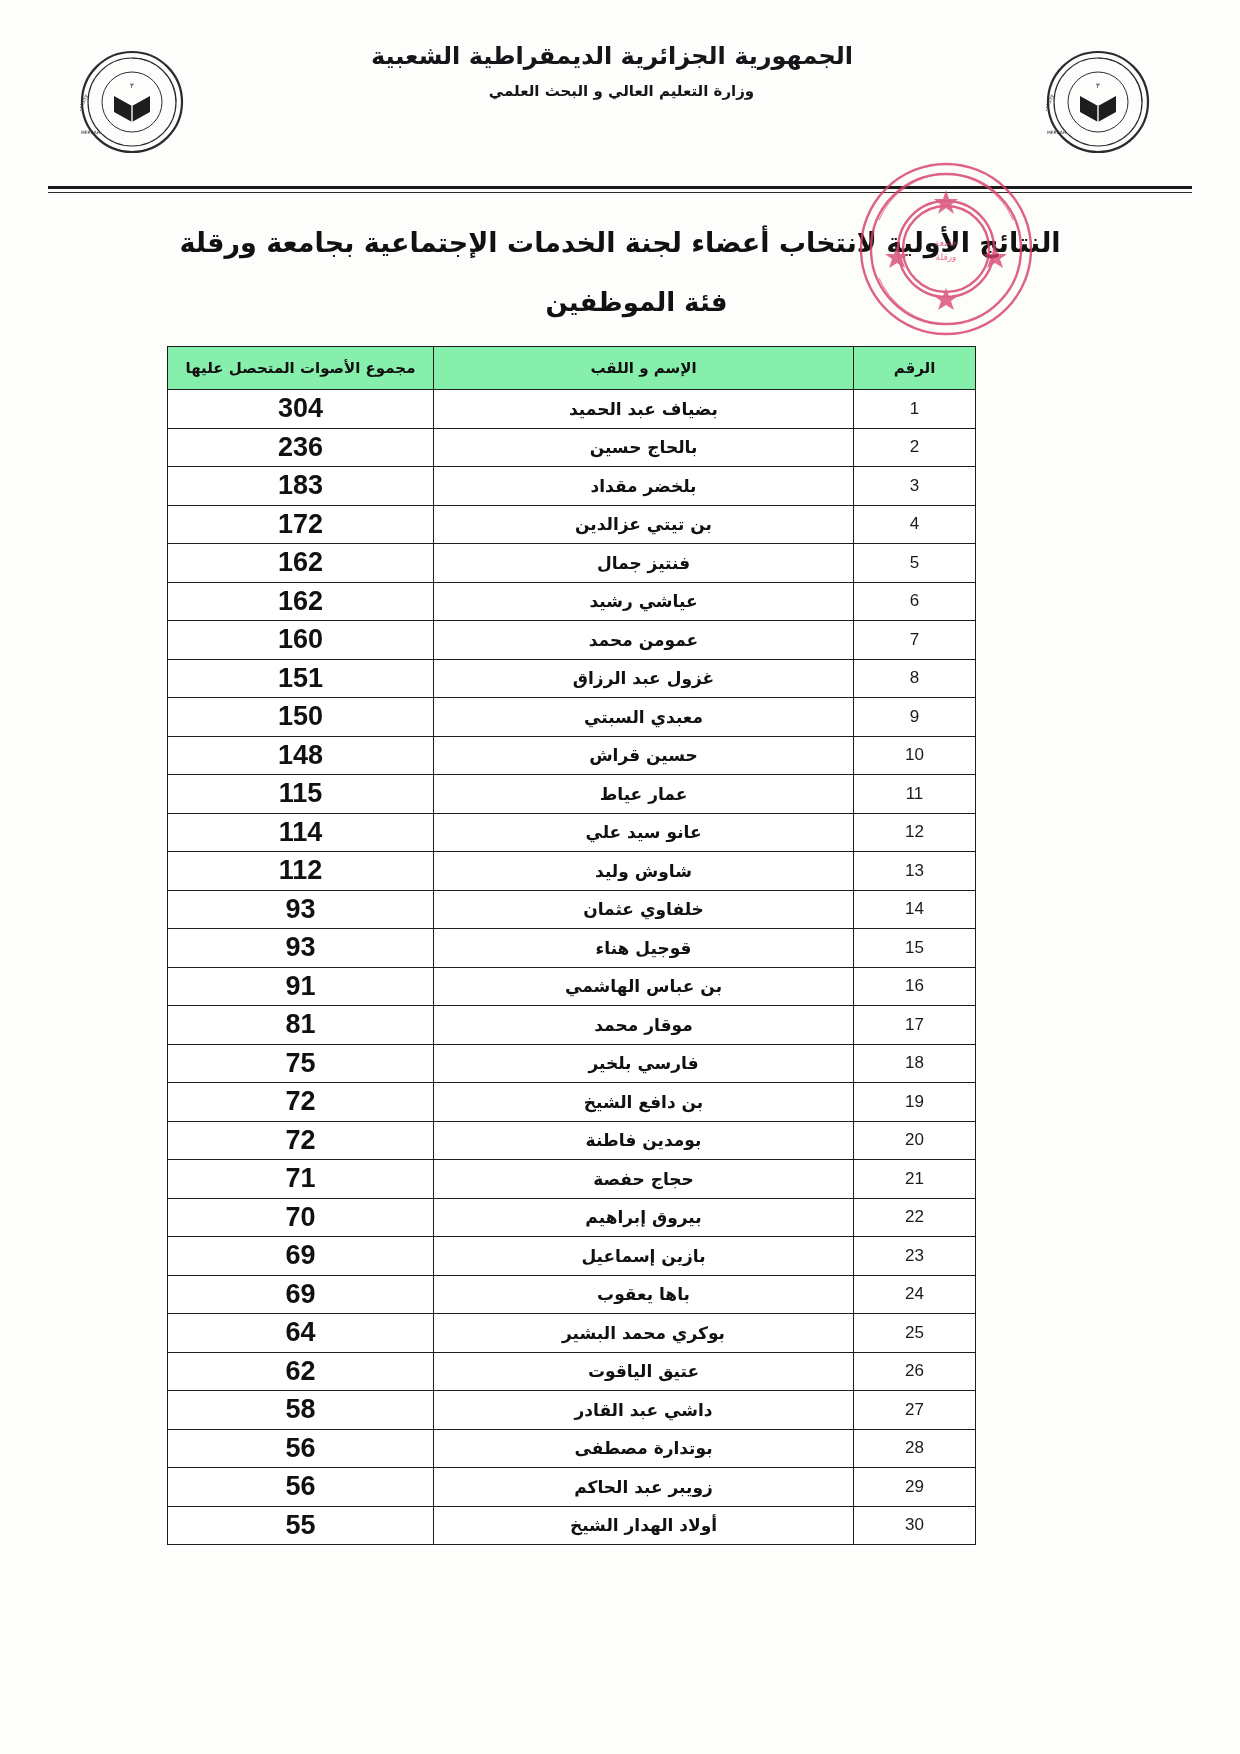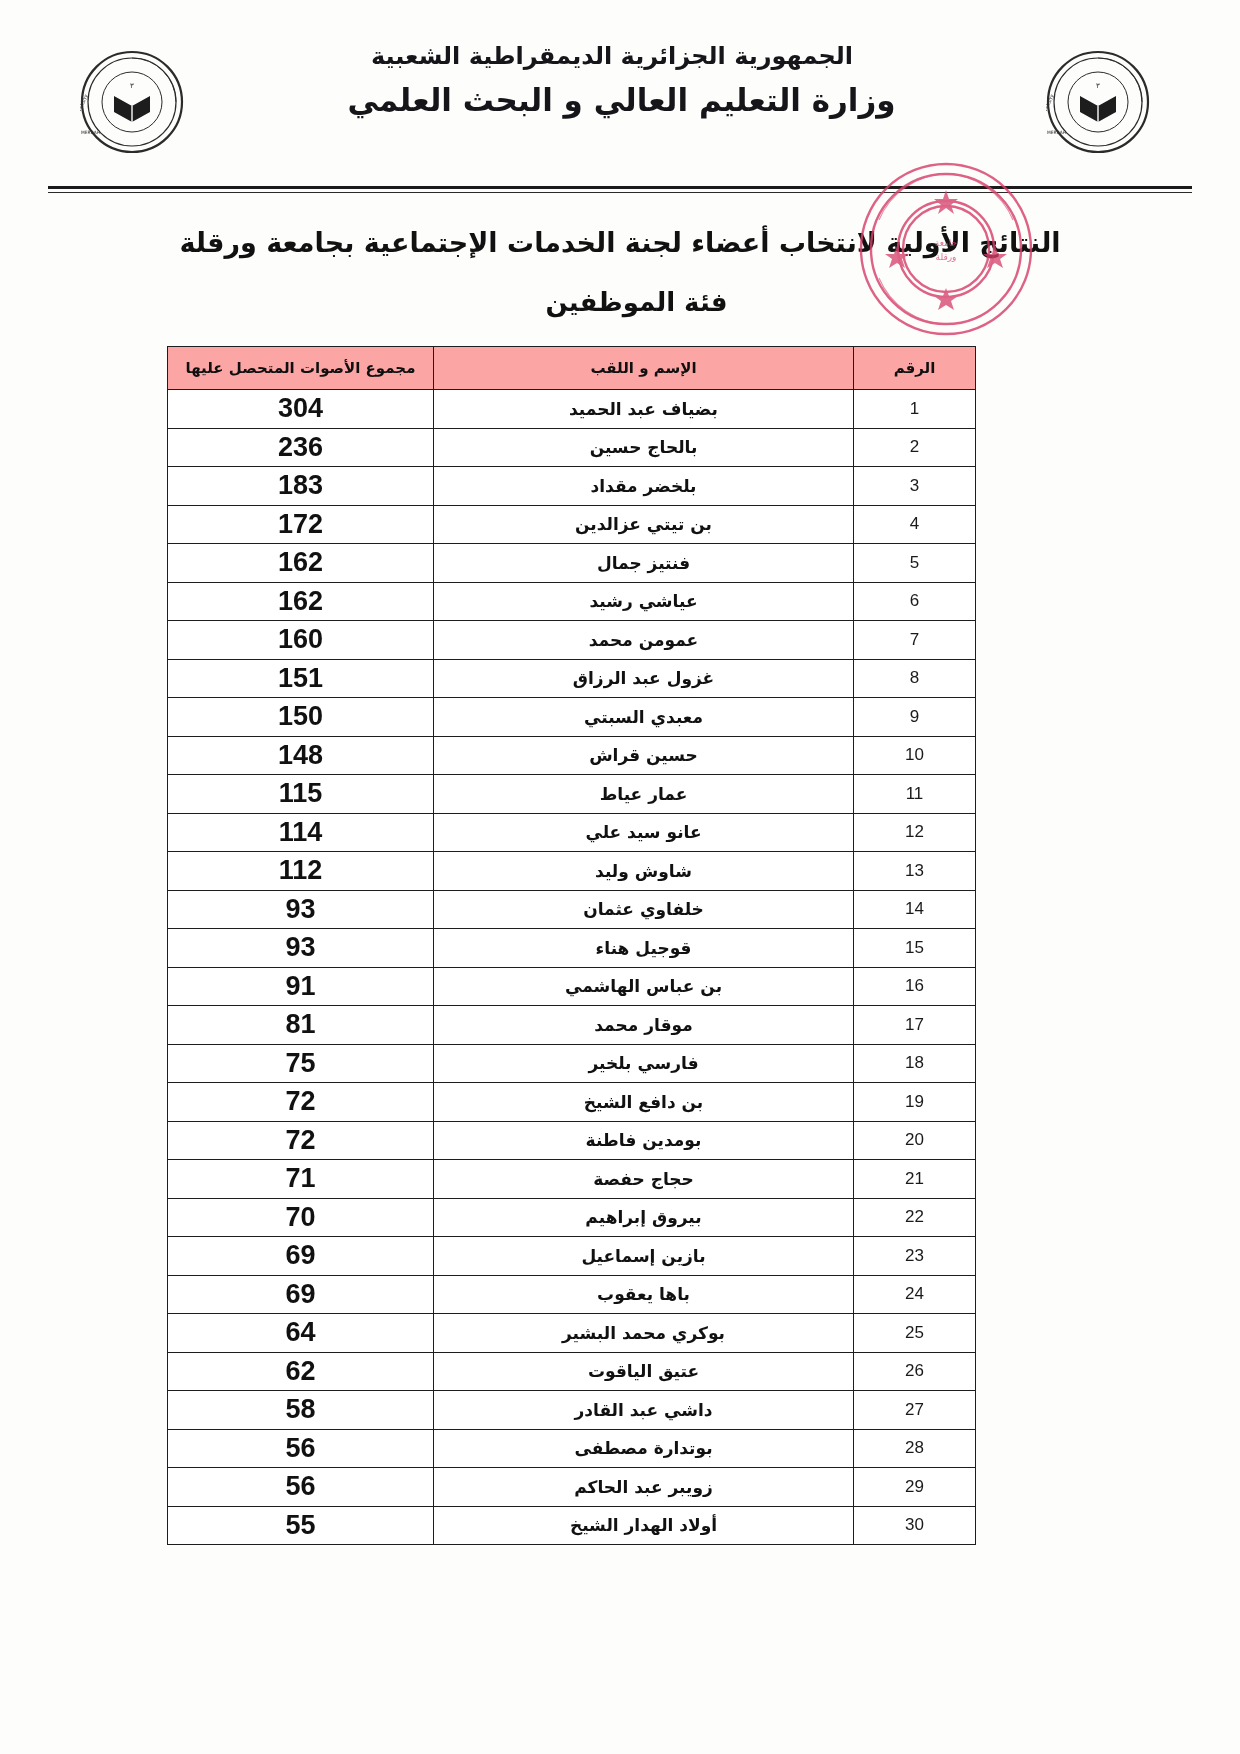--- a/index.html
+++ b/index.html
@@ -40,21 +40,21 @@
     right: 16px;
     text-align: center;
     direction: rtl;
   }
   .header-lines div {
     font-weight: bold;
     color: #16161a;
     letter-spacing: 0.3px;
   }
   .hl1 { font-size: 24px; margin-bottom: 12px; }
-  .hl2 { font-size: 31px; margin-bottom: 12px; padding-left: 19px; }
+  .hl2 { font-size: 15px; margin-bottom: 12px; padding-left: 19px; }
   .hl3 { font-size: 23px; letter-spacing: 2px; }
 
   
   .rule-wrap {
     position: absolute;
     top: 186px;
     left: 48px;
     right: 48px;
   }
   .rule-thick { height: 3px; background: #1b1b1b; }
@@ -107,21 +107,21 @@
     direction: rtl;
     table-layout: fixed;
   }
   table.results th,
   table.results td {
     border: 1px solid #1d1d1d;
     text-align: center;
     vertical-align: middle;
   }
   table.results thead th {
-    background: #fca5a5;
+    background: #86efac;
     font-size: 15px;
     font-weight: bold;
     color: #101010;
     height: 38px;
     padding: 2px 4px;
   }
   .col-num    { width: 122px; }
   .col-name   { width: 420px; }
   .col-votes  { width: 266px; }
 

